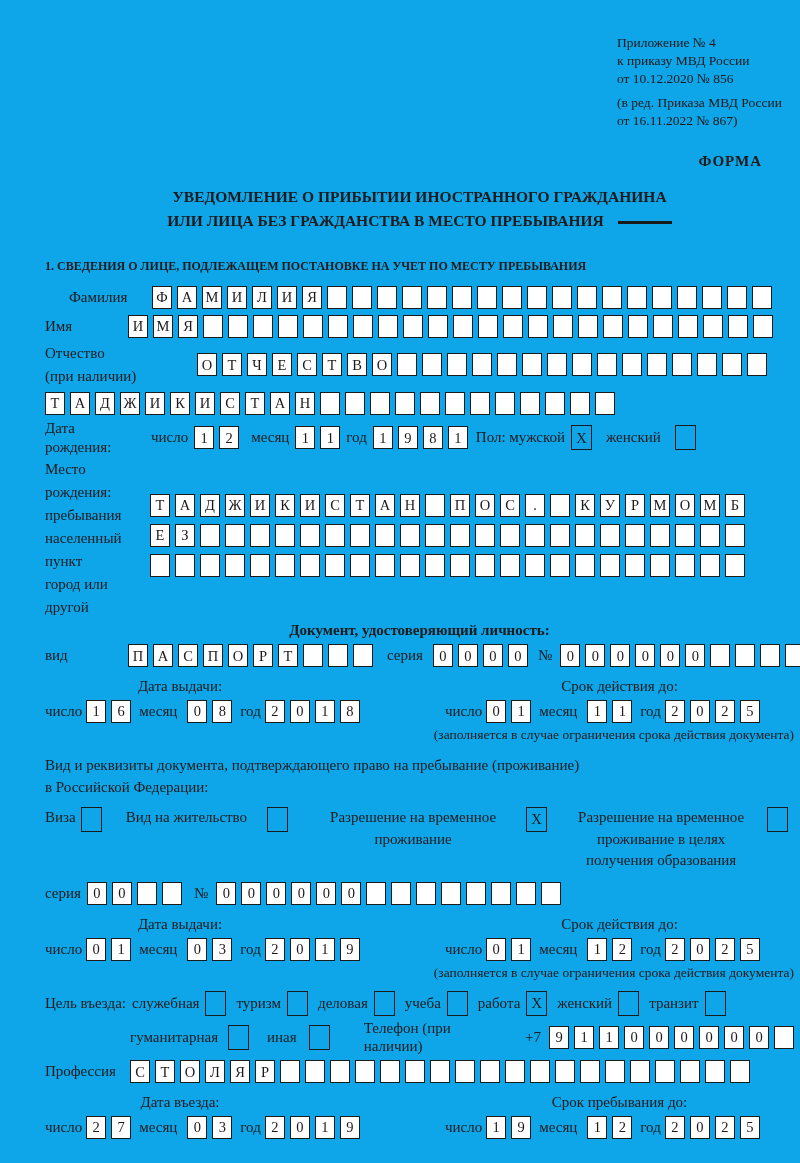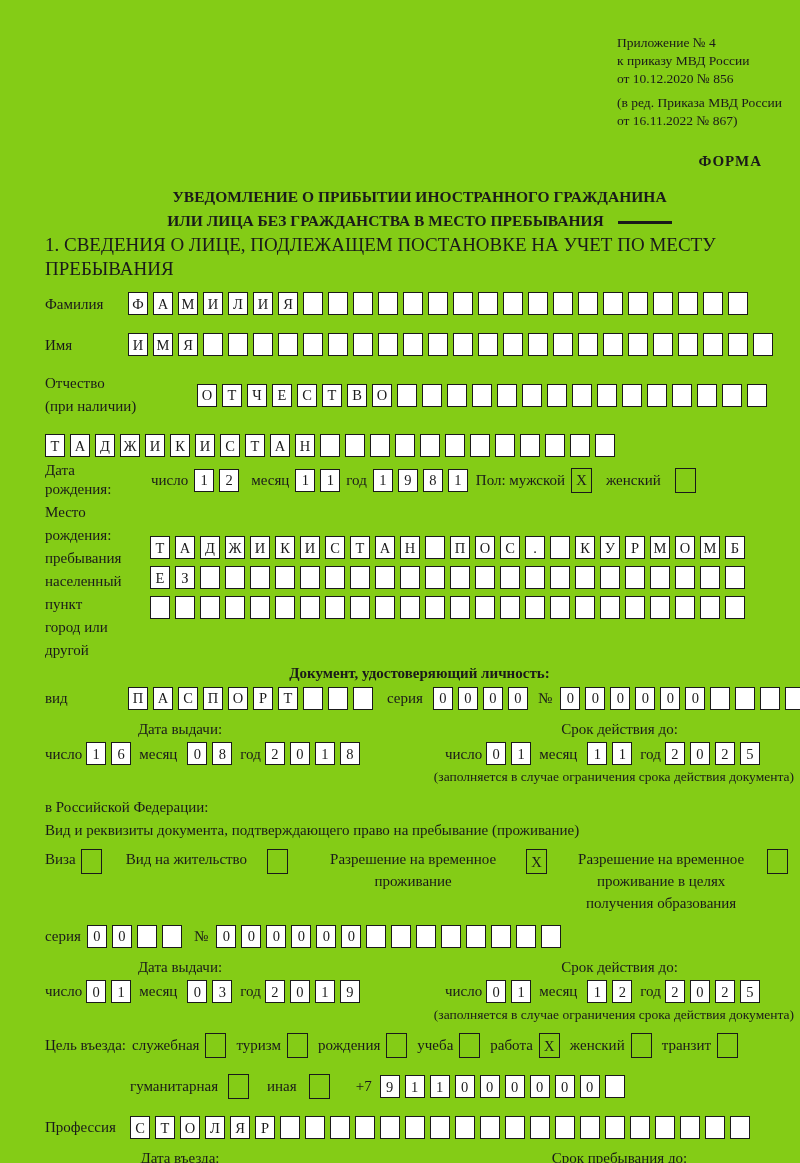--- a/index.html
+++ b/index.html
@@ -1,39 +1,39 @@
 <!DOCTYPE html>
 <html><head>
 <meta charset="utf-8">
 <style>
   html,body { margin:0; padding:0; background:#e8e8e8; }
   .page {
-    width:800px; height:1163px; margin:0 auto; background:#84cc16;
+    width:800px; height:1163px; margin:0 auto; background:#0ea5e9;
     box-sizing:border-box; padding:34px 6px 8px 45px; position:relative;
     font-family:"Liberation Serif", serif; color:#1a1a1a; font-size:15px; line-height:1.25;
     overflow:hidden;
   }
   .hdr { margin-left:572px; font-size:13.5px; line-height:1.35; }
   .hdr .gap { margin-top:5px; }
   .forma { font-weight:700; text-align:right; padding-right:32px; margin-top:22px; letter-spacing:1px; }
   .title { text-align:center; font-weight:700; font-size:15.5px; margin-top:14px; line-height:1.55; }
   .blank-line { display:inline-block; width:54px; height:3px; background:#1a1a1a; margin-left:14px; vertical-align:2px; }
-  .sec-h { font-weight:400; font-size:19px; }
-
-  .frow { display:flex; align-items:center; margin-top:14px; min-height:27px; }
+  .sec-h { font-weight:700; font-size:12px; margin-top:26px; }
+
+  .frow { display:flex; align-items:center; margin-top:2px; min-height:27px; }
   .frow.top { align-items:center; }
   .cells { display:flex; gap:5px; flex:none; }
   .cell { flex:none; width:20px; height:23px; border:1.6px solid #1a1a1a; display:flex;
           align-items:center; justify-content:center; font-size:14.5px; box-sizing:border-box;
           background:#fff; }
   .cb { flex:none; width:21px; height:25px; border:1.6px solid #1a1a1a; display:inline-flex;
         align-items:center; justify-content:center; font-size:14.5px; box-sizing:border-box; }
   .flabel { flex:none; }
   .l2 { line-height:23px; }
-  .w-sur { width:83px; } .w-name { width:83px; } .w-pat { width:152px; } .w-cit { width:143px; }
+  .w-sur { width:83px;margin-left:24px; } .w-name { width:83px; } .w-pat { width:152px; } .w-cit { width:143px; }
   .w-place { width:105px; } .w-prof { width:85px; } .w-vid { width:83px; }
   .lblword { margin:0 6px 0 0; }
   .dlabel { margin:0 6px; }
   .center-b { text-align:center; font-weight:700; margin-top:10px; }
   .split { display:flex; margin-top:8px; }
   .col-l { width:400px; flex:none; }
   .col-r { flex:1; }
   .dhead { text-align:center; margin-bottom:4px; }
   .dhead-l { padding-right:130px; }
   .drow { display:flex; align-items:center; }
@@ -383,22 +383,22 @@
             <span class="cell">0</span>
             <span class="cell">2</span>
             <span class="cell">5</span>
           </span>
       </div>
     </div>
   </div>
   <div class="note">(заполняется в случае ограничения срока действия документа)</div>
 
   <div class="intro">
+    <div>Вид и реквизиты документа, подтверждающего право на пребывание (проживание)</div>
     <div>в Российской Федерации:</div>
-    <div>Вид и реквизиты документа, подтверждающего право на пребывание (проживание)</div>
   </div>
 
   <div class="opts">
     <span class="opt-label">Виза</span>
     <span class="cb" style="margin-left:5px"></span>
     <span class="opt-label" style="margin-left:24px">Вид на жительство</span>
     <span class="cb" style="margin-left:20px"></span>
     <span class="opt-label" style="margin-left:26px; width:198px">Разрешение на временное
 проживание</span>
     <span class="cb" style="margin-left:14px">X</span>
@@ -482,37 +482,38 @@
     </div>
   </div>
   <div class="note">(заполняется в случае ограничения срока действия документа)</div>
 
   <div class="frow mt8">
     <span>Цель въезда:</span>
     <span class="lblword" style="margin-left:6px">служебная</span>
     <span class="cb"></span>
     <span class="lblword" style="margin-left:10px">туризм</span>
     <span class="cb"></span>
-    <span class="lblword" style="margin-left:10px">рождения</span>
+    <span class="lblword" style="margin-left:10px">деловая</span>
     <span class="cb"></span>
     <span class="lblword" style="margin-left:10px">учеба</span>
     <span class="cb"></span>
     <span class="lblword" style="margin-left:10px">работа</span>
     <span class="cb">X</span>
     <span class="lblword" style="margin-left:10px">женский</span>
     <span class="cb"></span>
     <span class="lblword" style="margin-left:10px">транзит</span>
     <span class="cb"></span>
   </div>
 
   <div class="frow">
     <span style="margin-left:85px">гуманитарная</span>
     <span class="cb" style="margin-left:10px"></span>
     <span style="margin-left:18px">иная</span>
     <span class="cb" style="margin-left:12px"></span>
+    <span style="margin-left:34px">Телефон (при наличии)</span>
     <span style="margin-left:26px">+7</span>
     <span class="cells" style="margin-left:8px">
         <span class="cell">9</span>
         <span class="cell">1</span>
         <span class="cell">1</span>
         <span class="cell">0</span>
         <span class="cell">0</span>
         <span class="cell">0</span>
         <span class="cell">0</span>
         <span class="cell">0</span>

